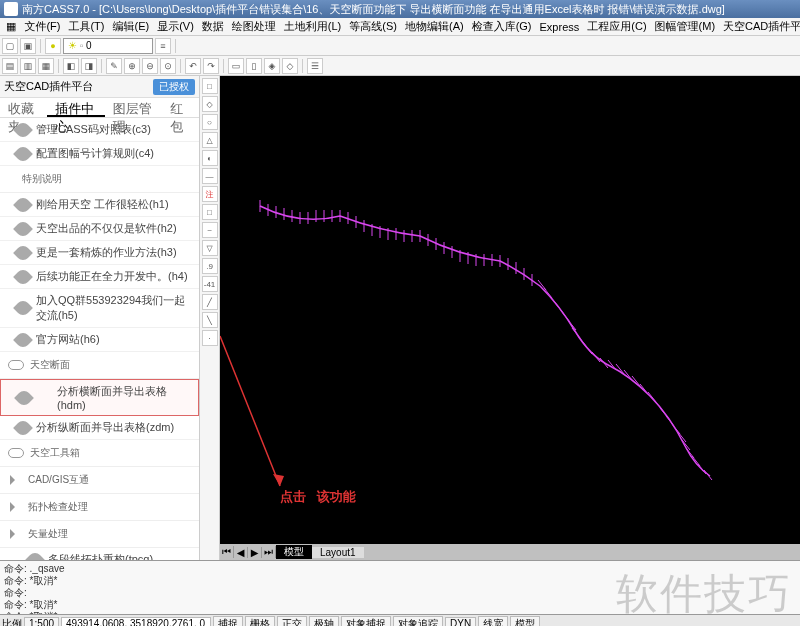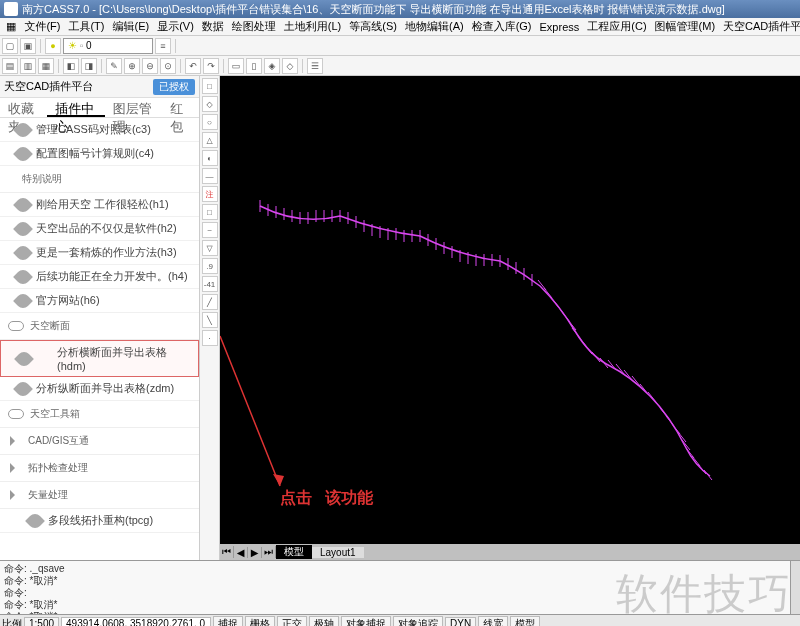--- a/index.html
+++ b/index.html
@@ -26,27 +26,27 @@
 .side-cat { display:flex; align-items:center; padding:6px 8px; font-size:10px; color:#666; border-bottom:1px solid #eee; }
 .side-cat .cloud { width:16px; height:10px; border:1.5px solid #999; border-radius:6px; margin-right:6px; position:relative; }
 .side-cat .arrow { width:14px; height:14px; margin-right:6px; position:relative; }
 .side-cat .arrow::before { content:""; position:absolute; left:2px; top:2px; border:5px solid transparent; border-left-color:#999; }
 .side-item.hl { border:1px solid #d66; background:#fff8f8;gap:20px; }
 .vtoolbar { width:20px; background:#f5f5f5; border-right:1px solid #ccc; display:flex; flex-direction:column; align-items:center; gap:2px; padding-top:2px; }
 .vbtn { width:16px; height:16px; border:1px solid #ccc; background:#fff; font-size:8px; display:flex; align-items:center; justify-content:center; color:#555; }
 .vbtn.red { color:#d33; }
 .viewport { flex:1; background:#000; position:relative; overflow:hidden; }
 .viewport svg { position:absolute; inset:0; }
-.annot { position:absolute; color:#d33; font-size:16px; font-weight:bold; }
+.annot { position:absolute; color:#d33; font-size:13px; font-weight:bold; }
 .annot-arrow { position:absolute; }
 .model-tabs { position:absolute; bottom:0; left:0; right:0; height:16px; background:#c0c0c0; display:flex; align-items:center; font-size:10px; }
 .model-tabs .nav { width:14px; text-align:center; border-right:1px solid #999; }
 .model-tabs .tab { padding:0 8px; background:#000; color:#fff; }
 .model-tabs .tab2 { padding:0 8px; background:#ddd; }
-.cmdarea { height:54px; background:#f8f8f8; border-top:1px solid #999; display:flex; }
+.cmdarea { height:54px; background:#f8f8f8; border-top:1px solid #999; display:flex;flex-direction:column; }
 .cmdscroll { flex:1; font-size:10px; color:#333; padding:2px 4px; line-height:12px; font-family:"SimSun",monospace; overflow:hidden; }
 .cmdhandle { width:10px; background:#ddd; border-left:1px solid #999; }
 .statusbar { height:18px; background:#e8e8e8; border-top:1px solid #999; display:flex; align-items:center; font-size:10px; padding:0 2px; gap:2px; }
 .statusbar .cell { padding:0 4px; border:1px solid #bbb; background:#f5f5f5; }
 .statusbar .coord { padding:0 4px; border:1px solid #bbb; background:#fff; min-width:150px; }
 .watermark { position:absolute; right:8px; bottom:4px; font-size:42px; color:rgba(120,120,120,0.35); font-weight:300; letter-spacing:2px; pointer-events:none; }
 </style>
 </head>
 <body>
 
@@ -142,20 +142,24 @@
           <div class="leaf"></div>
           <span>天空出品的不仅仅是软件(h2)</span>
         </div>
         <div class="side-item">
           <div class="leaf"></div>
           <span>更是一套精炼的作业方法(h3)</span>
         </div>
         <div class="side-item">
           <div class="leaf"></div>
           <span>后续功能正在全力开发中。(h4)</span>
+        </div>
+        <div class="side-item">
+          <div class="leaf"></div>
+          <span>加入QQ群553923294我们一起交流(h5)</span>
         </div>
         <div class="side-item">
           <div class="leaf"></div>
           <span>官方网站(h6)</span>
         </div>
         <div class="side-cat">
           <div class="cloud"></div>
           <span>天空断面</span>
         </div>
         <div class="side-item hl">

